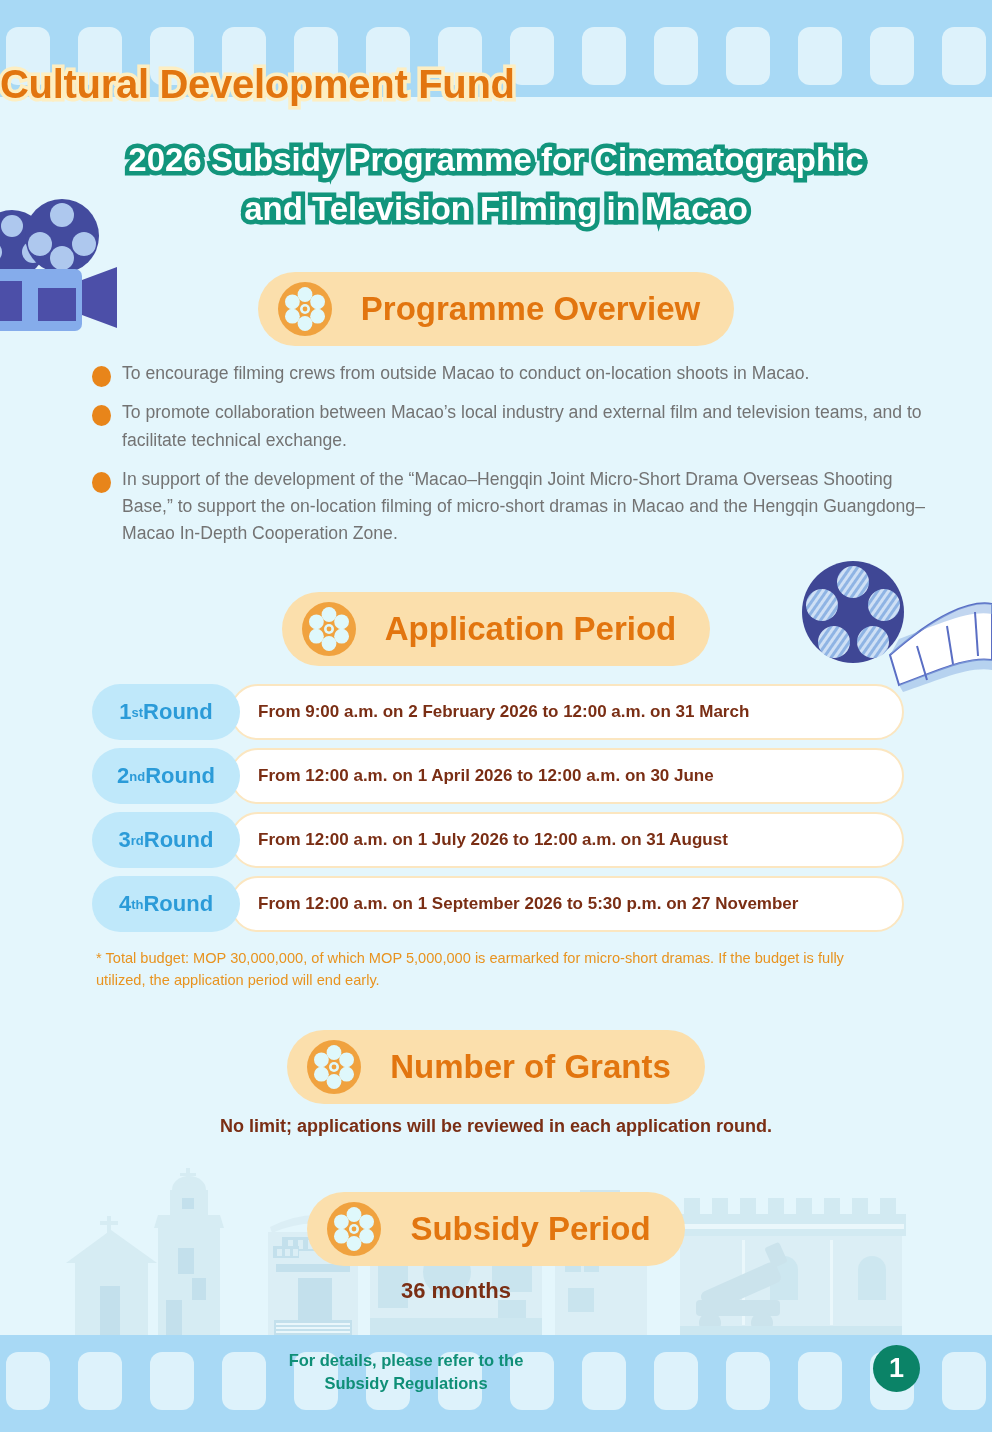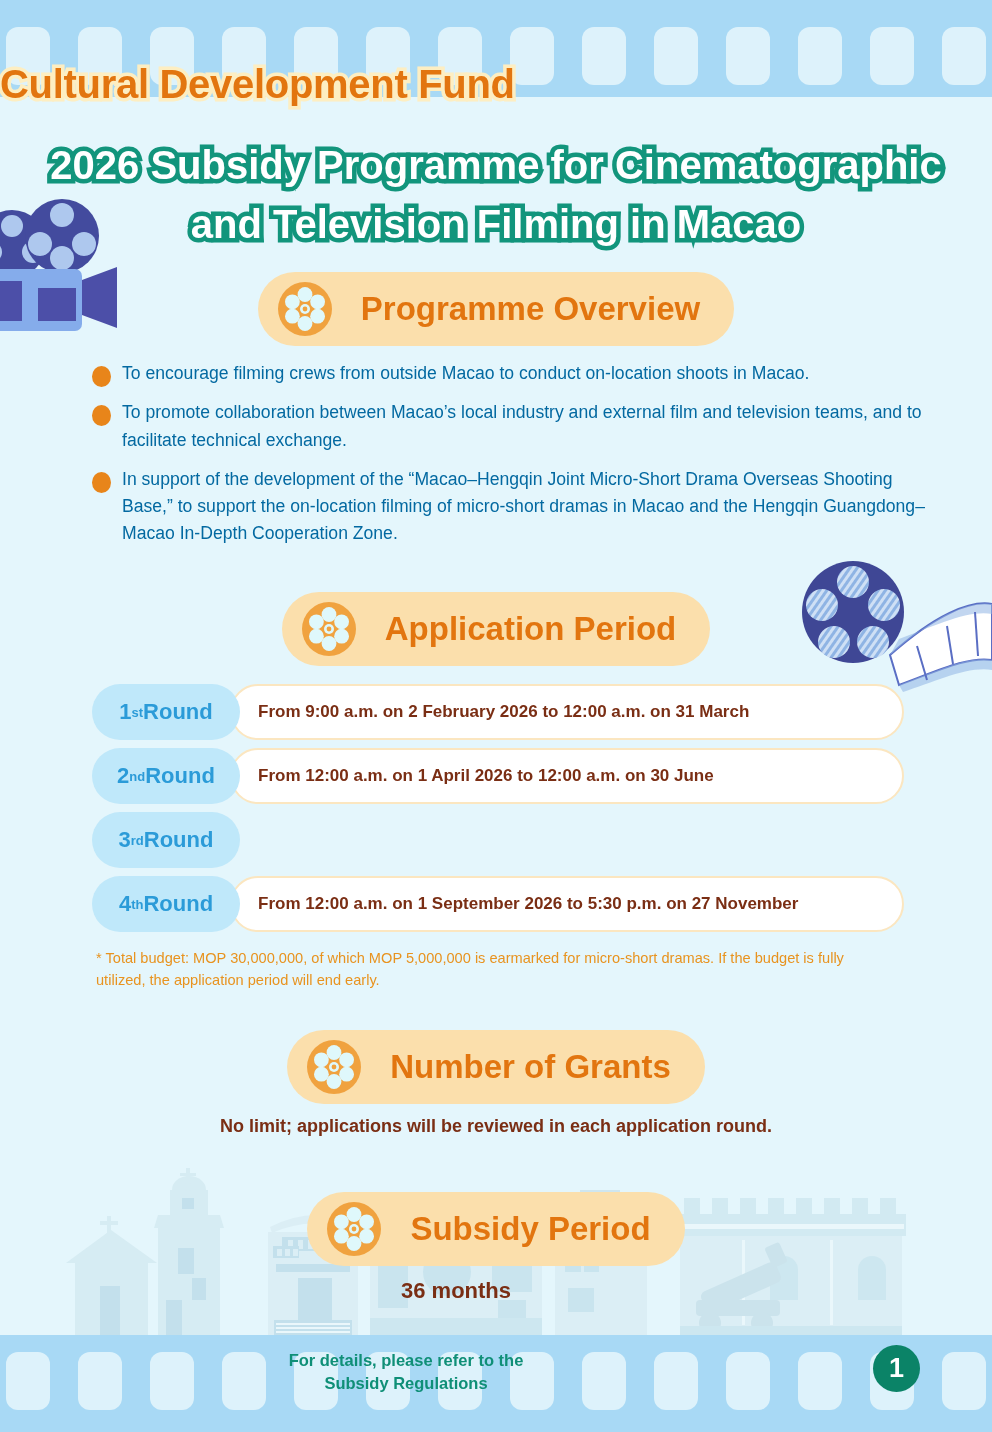--- a/index.html
+++ b/index.html
@@ -41,21 +41,21 @@
   
   #main { position:relative; z-index:5; }
 
   .title-main {
     position:absolute; left:0; top:62px; width:992px; 
     font-size:40px; font-weight:bold; color:#e2750f; letter-spacing:-.3px;
     -webkit-text-stroke:7px #fdeec2; paint-order:stroke fill;
   }
   .title-sub {
     position:absolute; left:0; top:136px; width:992px; text-align:center;
-    font-size:40px; font-weight:bold; color:#ffffff; line-height:1.48;
+    font-size:33px; font-weight:bold; color:#ffffff; line-height:1.48;
     -webkit-text-stroke:9px #12957c; paint-order:stroke fill;
   }
 
   
   #camera-icon { position:absolute; left:-8px; top:196px; z-index:4; }
 
   
   #reel-strip { position:absolute; left:795px; top:560px; z-index:4; }
 
   
@@ -70,21 +70,21 @@
   .pill-wrap { position:absolute; width:992px; text-align:center; }
 
   
   #overview-list { position:absolute; left:92px; top:360px; width:840px; }
   .bullet-row { display:flex; align-items:flex-start; margin-bottom:12px; }
   .dot {
     flex:0 0 auto; width:19px; height:21px; border-radius:50%;
     background:#e8851a; margin-top:6px; margin-right:11px;
   }
   .bullet-text {
-    font-size:17.6px; color:#0369a1; line-height:1.55; font-weight:400;
+    font-size:17.6px; color:#737373; line-height:1.55; font-weight:400;
   }
 
   
   #rounds { position:absolute; left:92px; top:684px; width:812px; }
   .round-row { position:relative; height:56px; margin-bottom:8px; }
   .round-card {
     position:absolute; left:138px; top:0; right:0; height:56px;
     background:#ffffff; border:2px solid #fbe6c0; border-radius:28px;
     display:flex; align-items:center; padding-left:26px;
   }
@@ -366,20 +366,23 @@
         <div class="round-card">
           <span class="round-date">From 12:00 a.m. on 1 April 2026 to 12:00 a.m. on 30 June</span>
         </div>
         <div class="round-tag">
           <span>2</span>
             <sup>nd</sup>
             <span> Round</span>
         </div>
       </div>
       <div class="round-row">
+        <div class="round-card">
+          <span class="round-date">From 12:00 a.m. on 1 July 2026 to 12:00 a.m. on 31 August</span>
+        </div>
         <div class="round-tag">
           <span>3</span>
             <sup>rd</sup>
             <span> Round</span>
         </div>
       </div>
       <div class="round-row">
         <div class="round-card">
           <span class="round-date">From 12:00 a.m. on 1 September 2026 to 5:30 p.m. on 27 November</span>
         </div>

